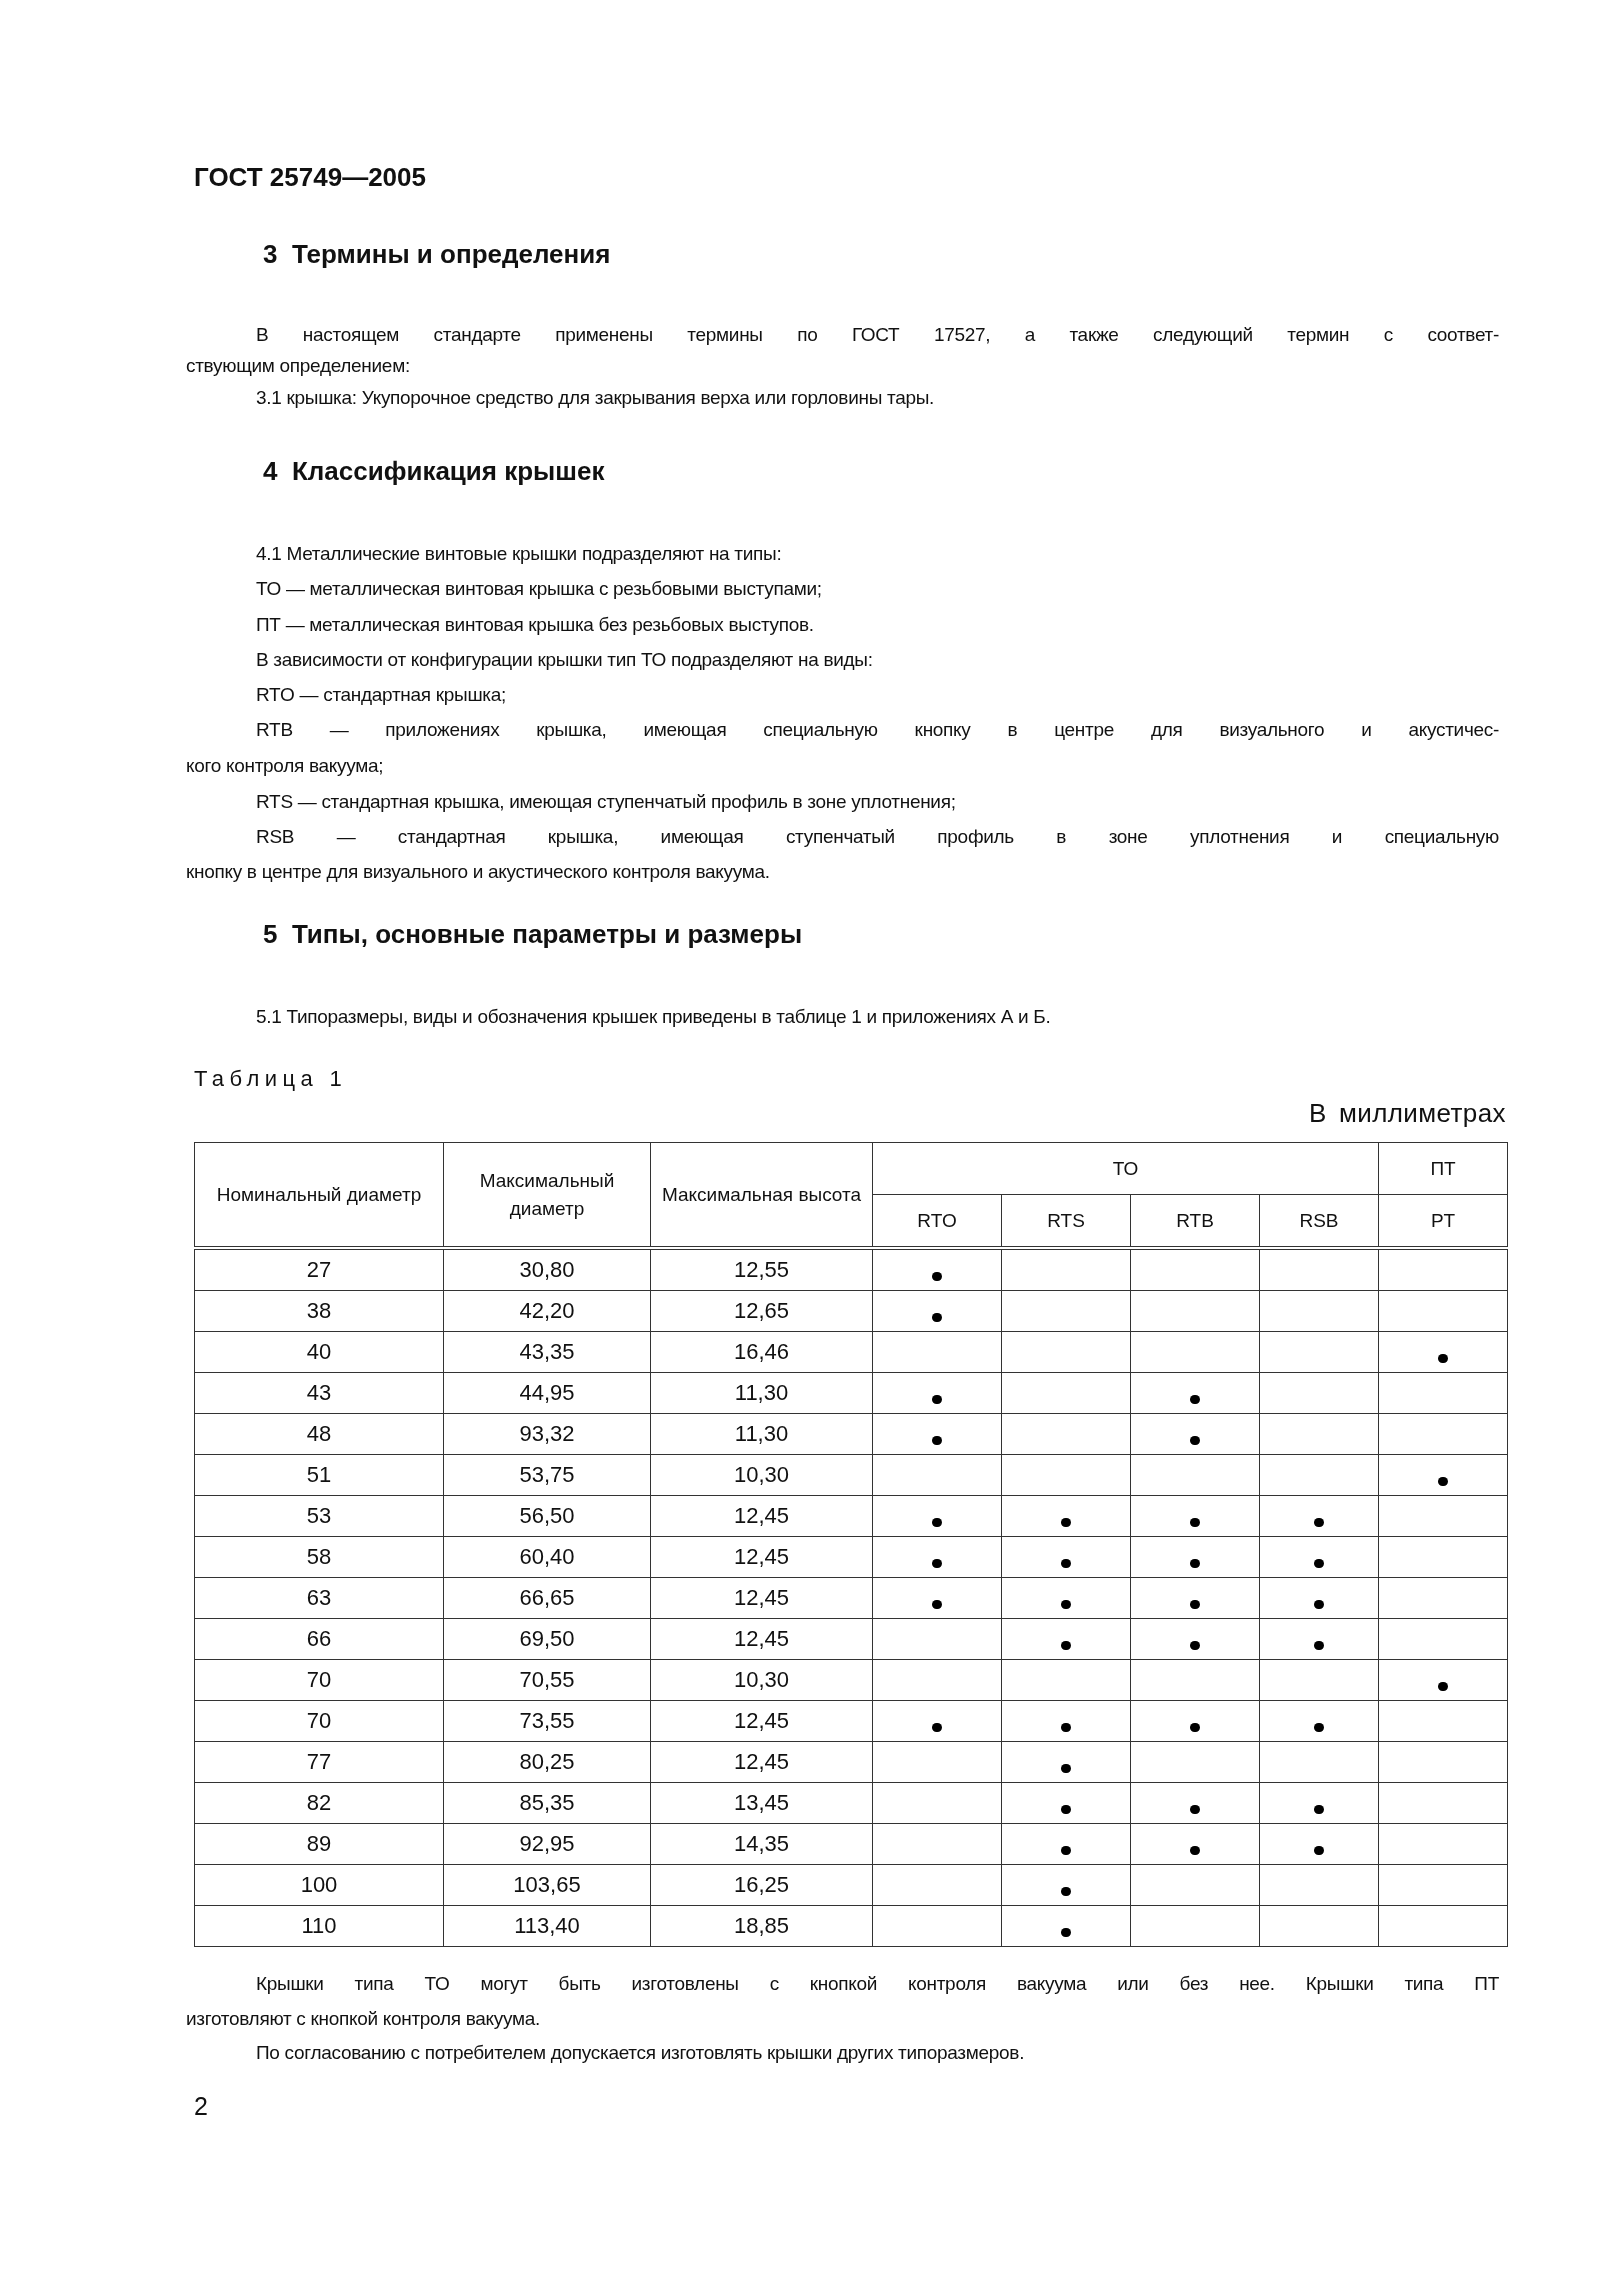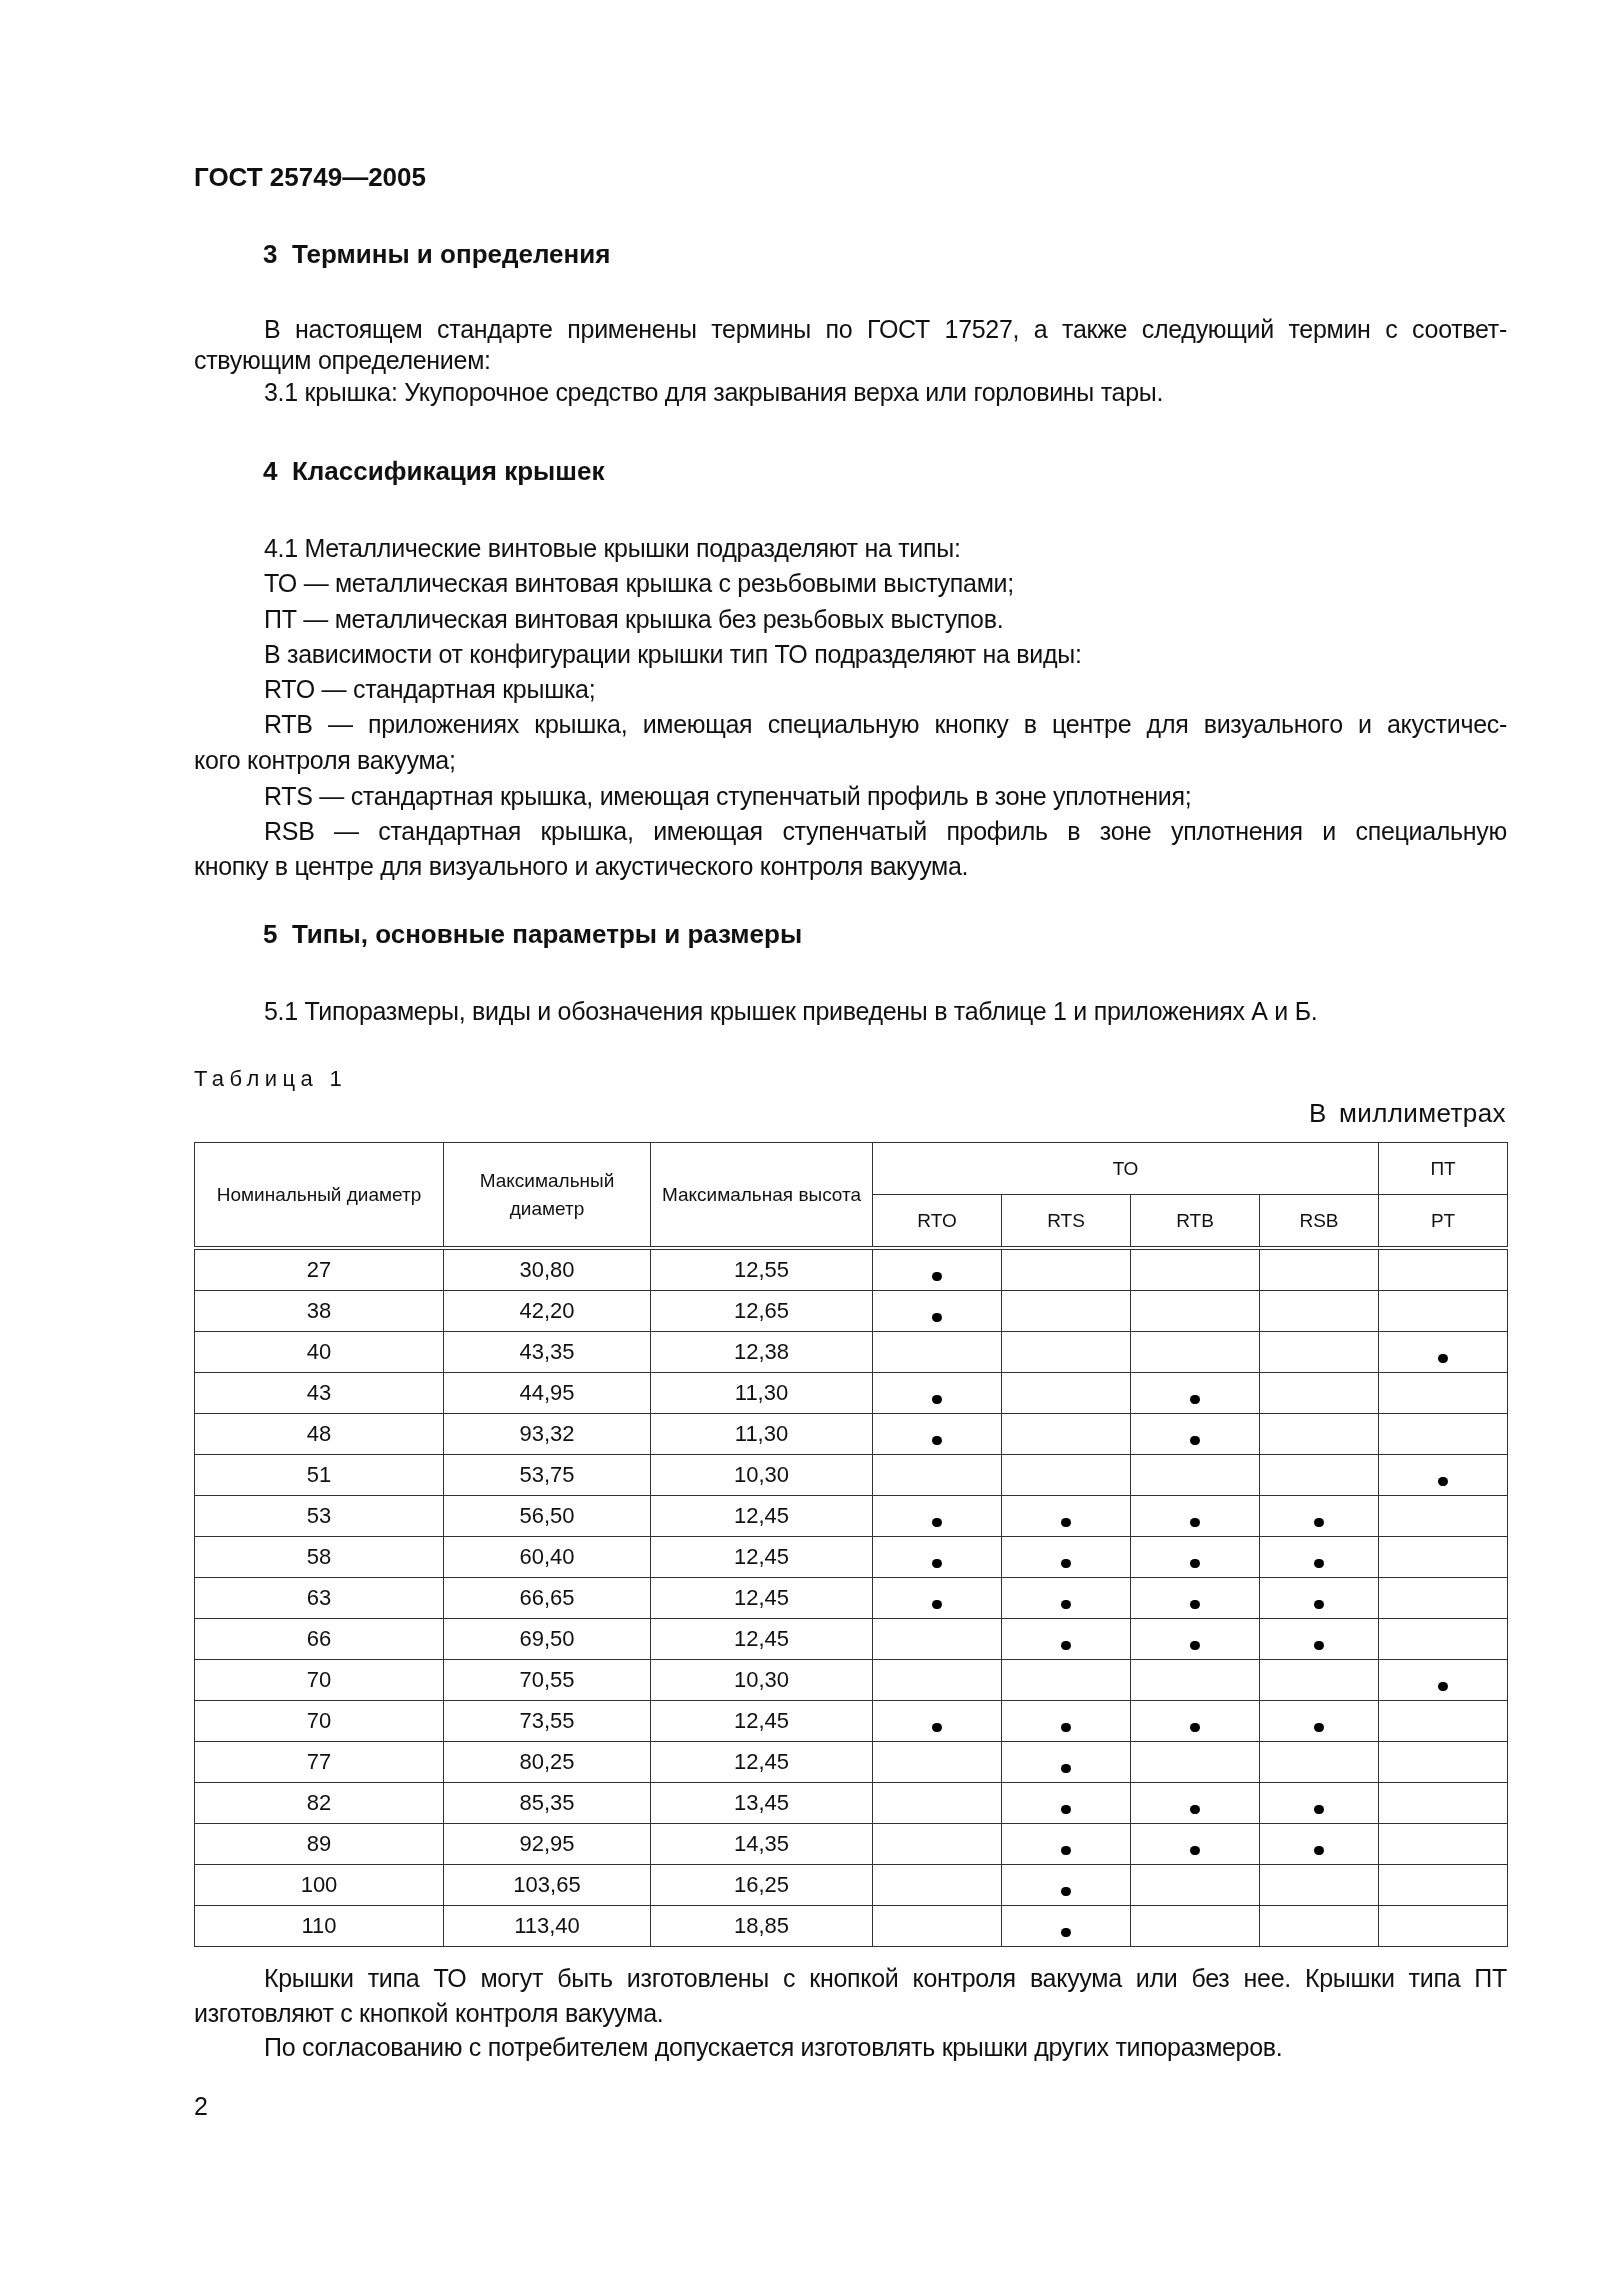--- a/index.html
+++ b/index.html
@@ -1,21 +1,21 @@
 <!DOCTYPE html>
 <html style="font-size:12.2px"><head>
 <meta charset="utf-8">
 <style>
   html, body { margin: 0; padding: 0; background: #ffffff; }
   body { width: 1623px; height: 2295px; position: relative; overflow: hidden;
          font-family: "Liberation Sans", "DejaVu Sans", sans-serif; color: #111111; }
   .abs { position: absolute; white-space: pre; line-height: 1; }
   .doc-header { font-weight: bold; font-size: 26px; left: 194px; top: 164px; }
   .h-sec { font-weight: bold; font-size: 26px; left: 263px; }
-  .line { font-size: 25px; letter-spacing: -0.3px; left: 194px; width: 1313px; white-space: normal; }
+  .line { font-size: 19px; letter-spacing: -0.3px; left: 186px; width: 1313px; white-space: normal; margin-top: 8px; }
   .line.ind { padding-left: 70px; box-sizing: border-box; }
   .line.just { text-align: justify; text-align-last: justify; }
   .line b { font-weight: normal; }
   .tbl-caption { font-size: 22px; letter-spacing: 5.4px; left: 194px; top: 1068px; }
   .tbl-units { font-size: 26px; letter-spacing: 0.4px; right: 117px; top: 1100px; word-spacing: 4.6px; }
   .page-num { font-size: 25px; left: 194px; top: 2094px; }
 
   table.spec { position: absolute; left: 194px; top: 1142px; width: 1313px;
                border-collapse: collapse; table-layout: fixed; }
   table.spec th, table.spec td { border: 1.5px solid #333333; text-align: center; padding: 0; }
@@ -99,21 +99,21 @@
         <td>12,65</td>
         <td><span class="dot"></span></td>
         <td></td>
         <td></td>
         <td></td>
         <td></td>
       </tr>
       <tr>
         <td>40</td>
         <td>43,35</td>
-        <td>12,38</td>
+        <td>16,46</td>
         <td></td>
         <td></td>
         <td></td>
         <td></td>
         <td><span class="dot"></span></td>
       </tr>
       <tr>
         <td>43</td>
         <td>44,95</td>
         <td>11,30</td>

